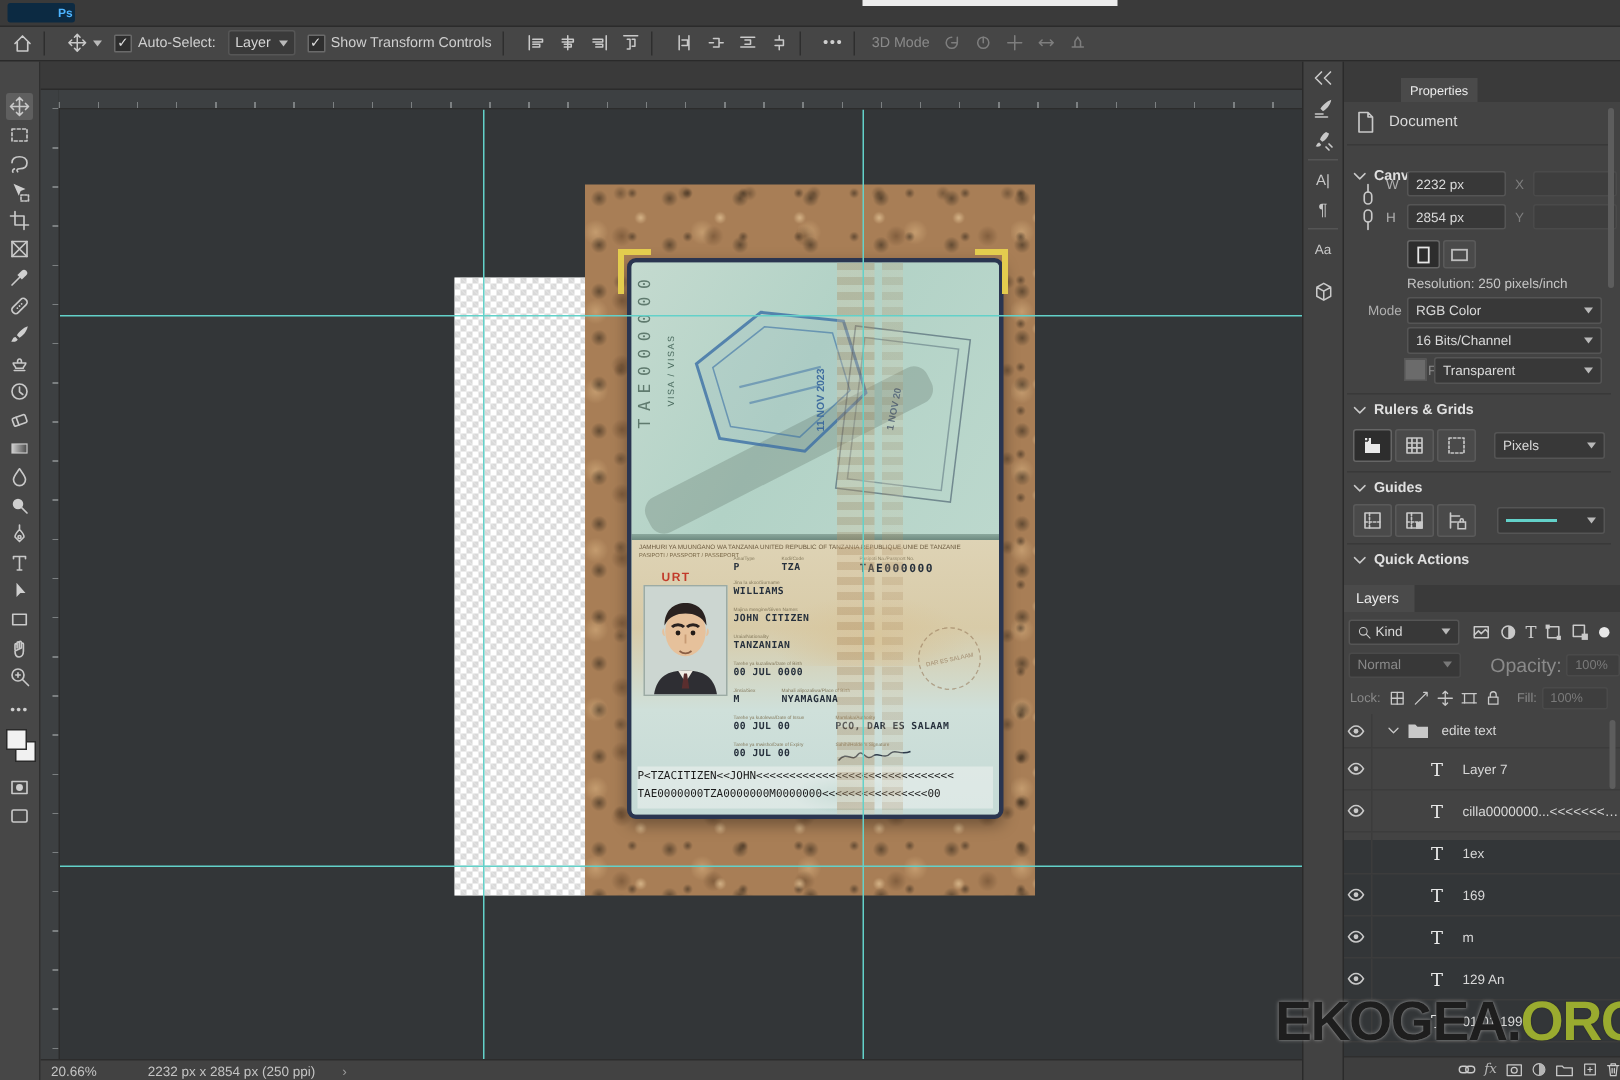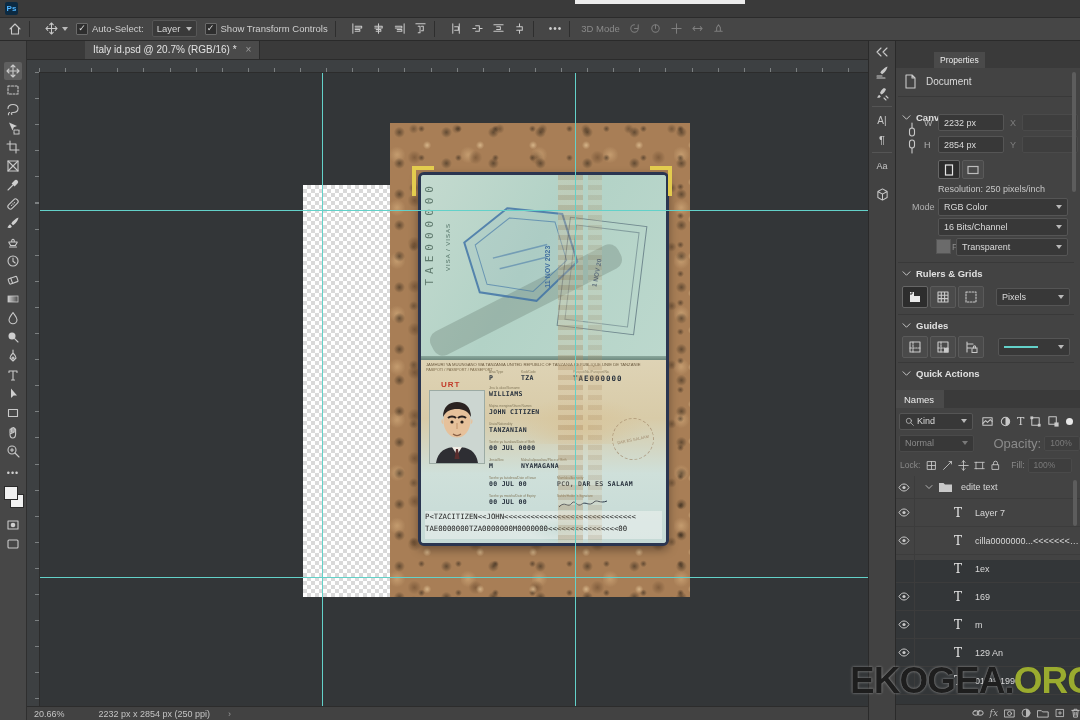--- a/index.html
+++ b/index.html
@@ -7,21 +7,21 @@
        font-family:"Liberation Sans",sans-serif;color:#d6d6d6;-webkit-font-smoothing:antialiased;}
   .abs{position:absolute;}
   svg{display:block;}
   .svgi{stroke:#c9c9c9;fill:none;stroke-width:1.1;stroke-linecap:round;stroke-linejoin:round;}
   .dim .svgi,.svgi.dim{stroke:#7e7e7e;}
 
   
   .menubar{left:0;top:0;width:1080px;height:17px;background:#3a3a3a;border-bottom:1px solid #2b2b2b;
            display:flex;align-items:center;z-index:30;}
   .pslogo{width:13px;height:13px;margin:0 6px 0 5px;background:#0c2a42;color:#4db4ff;font-size:8px;
-          font-weight:bold;display:flex;align-items:center;justify-content:center;border-radius:2px;}
+          font-weight:bold;display:flex;align-items:center;justify-content:center;border-radius:2px;padding-left:32px;}
   .mitem{font-size:10px;color:#d8d8d8;padding:0 7px;line-height:17px;}
   .whitestrip{left:575px;top:0;width:170px;height:4px;background:#ececec;z-index:40;}
 
   
   .optionsbar{left:0;top:17px;width:1080px;height:23px;background:#464646;border-bottom:1px solid #2a2a2a;
               display:flex;align-items:center;z-index:29;}
   .ob{display:flex;align-items:center;margin-left:8px;}
   .obsep{width:1px;height:16px;background:#2e2e2e;margin:0 7px;}
   .obtext{font-size:9.5px;color:#cfcfcf;margin-left:4px;}
   .obtext.gray{color:#8a8a8a;}
@@ -306,24 +306,20 @@
       </span>
     <span class="ob dim">
         <svg width="13" height="13" viewBox="0 0 14 14">
           <path class="svgi dim" d="M3 10h8M5 10V6l2-3 2 3v4"></path>
         </svg>
       </span>
   </div>
 
   <div class="tabbar abs">
     <span class="panelkicker">··</span>
-    <div class="doctab">
-      <span>Italy id.psd @ 20.7% (RGB/16) *</span>
-      <span class="x">×</span>
-    </div>
   </div>
 
   <div class="rcorner abs"></div>
   <div class="hruler abs" id="hruler">
 
   <span class="rlabel" style="left: 3px;"></span>
       <span class="rlabel" style="left: 29.1px;"></span>
       <span class="rlabel" style="left: 55.2px;"></span>
       <span class="rlabel" style="left: 81.3px;"></span>
       <span class="rlabel" style="left: 107.4px;"></span>
@@ -830,21 +826,21 @@
 
     <div class="sechead" style="left:8px;top:328px;">
       <svg width="9" height="7" viewBox="0 0 10 8">
           <path class="svgi" d="M1 2l4 4 4-4"></path>
         </svg>
       <span>Quick Actions</span>
     </div>
     <span class="pscroll" style="left:178px;top:32px;height:120px;"></span>
 
     <div class="lheader">
-      <span class="ltab">Names</span>
+      <span class="ltab">Layers</span>
       <span style="position:absolute;right:6px;top:5px;"><span class="burger"></span></span>
     </div>
 
     <div class="abs" style="left:0;top:370px;width:186px;height:22px;display:flex;align-items:center;">
       <span class="pdd" style="position:static;margin-left:5px;width:62px;height:15px;">
         <svg width="9" height="9" viewBox="0 0 14 14" style="margin-right:3px;">
             <circle class="svgi" cx="6" cy="6" r="4"></circle>
             <path class="svgi" d="M9 9l4 4"></path>
           </svg>
         <span>Kind</span>

